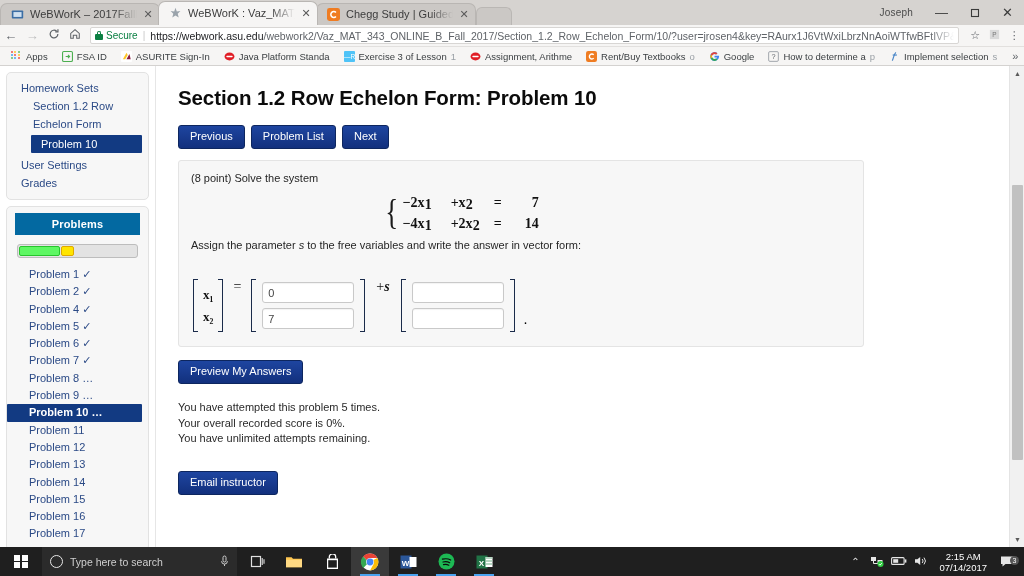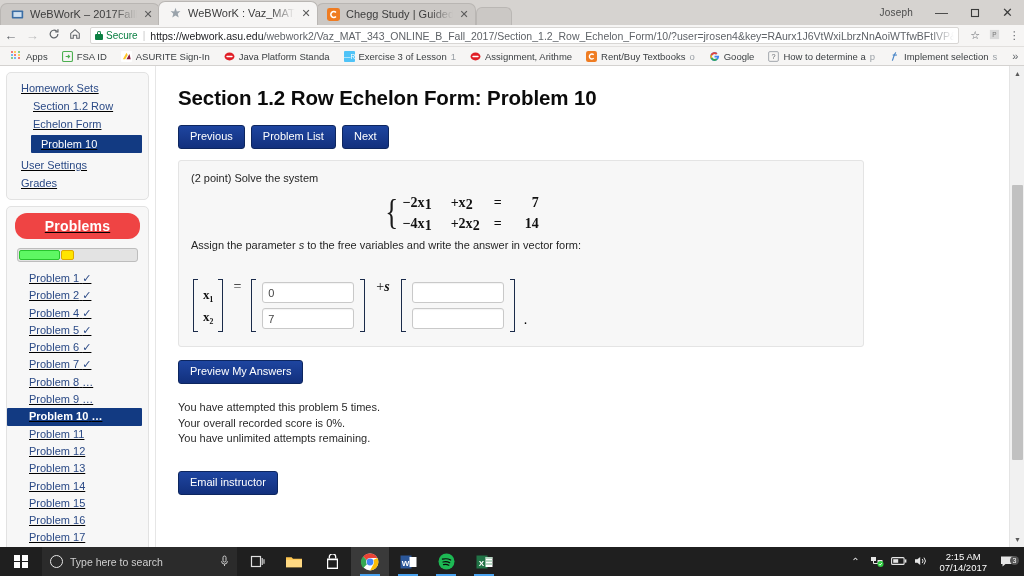--- a/index.html
+++ b/index.html
@@ -106,32 +106,32 @@
   .sb-thumb { position: absolute; left: 2px; width: 11px; top: 119px; height: 275px; background: #c1c1c1; border-radius: 1px;}
 
   
   .ww-side {
     position: absolute; left: 0; top: 0; width: 156px; height: 481px;
     background: #ffffff; border-right: 1px solid #e6e6e6;
     font-size: 11px;
   }
   .side-block {
     background: #f7f7f7; border: 1px solid #e2e2e2; border-radius: 5px;
-    margin: 6px 6px 0 6px; padding: 6px 0 7px 0; text-decoration: underline;
+    margin: 6px 6px 0 6px; padding: 6px 0 7px 0;
   }
   .side-block.plain { background: #f7f7f7; }
   .nav-link { display:block; color: #2b4a86; padding: 2px 0 2px 14px; font-size: 11px; line-height: 14px; }
   .nav-link.indent { padding-left: 26px; }
   .nav-cur {
     margin: 2px 6px 3px 24px; background: #123a82; color: #fff;
     padding: 3px 0 3px 10px; font-size: 11px; border-radius: 1px;
   }
   .prob-header {
-    background: #ef4444; color: #fff; font-weight: bold; font-size: 14px;
-    text-align: center; padding: 5px 0; border-radius: 12px; margin: 0 8px 0 8px;
+    background: #0369a1; color: #fff; font-weight: bold; font-size: 11px;
+    text-align: center; padding: 5px 0; border-radius: 0; margin: 0 8px 0 8px;
     letter-spacing: .2px;
   }
   .progress-wrap {
     margin: 9px 10px 8px 10px; height: 14px; background: #e3e3e3;
     border: 1px solid #bdbdbd; border-radius: 3px; display: flex; overflow: hidden; padding: 1px;
   }
   .pseg { height: 100%; border-radius: 2px; }
   .prob-list { padding: 0; }
   .prob-item {
     display: block; color: #2b4a86; font-size: 11px; line-height: 17.3px;
@@ -444,21 +444,21 @@
     <div class="ww-main">
       <h1 class="page-title">Section 1.2 Row Echelon Form: Problem 10</h1>
 
       <div class="btn-row">
         <button class="btn">Previous</button>
         <button class="btn">Problem List</button>
         <button class="btn">Next</button>
       </div>
 
       <div class="problem-panel">
-        <div class="ptext">(2 point) Solve the system</div>
+        <div class="ptext">(8 point) Solve the system</div>
 
         <div class="eqn-wrap">
           <div class="eqn">
             <div class="brace">{</div>
             <div class="eqn-rows">
               <span class="c1"><span>−2x</span><span class="sub">1</span></span>
               <span class="c2"><span>+x</span><span class="sub">2</span></span>
               <span class="c3">=</span>
               <span class="c4">7</span>
 

